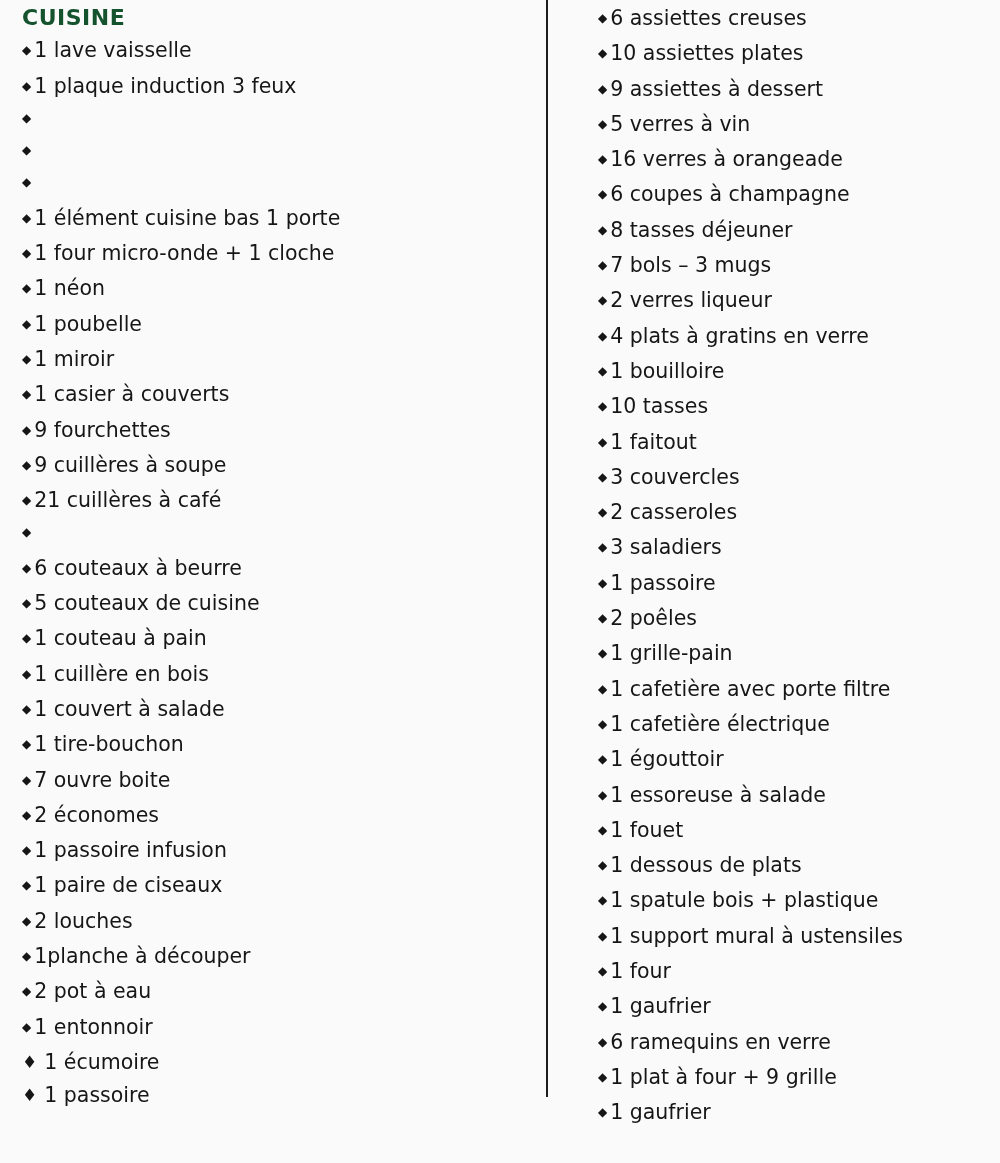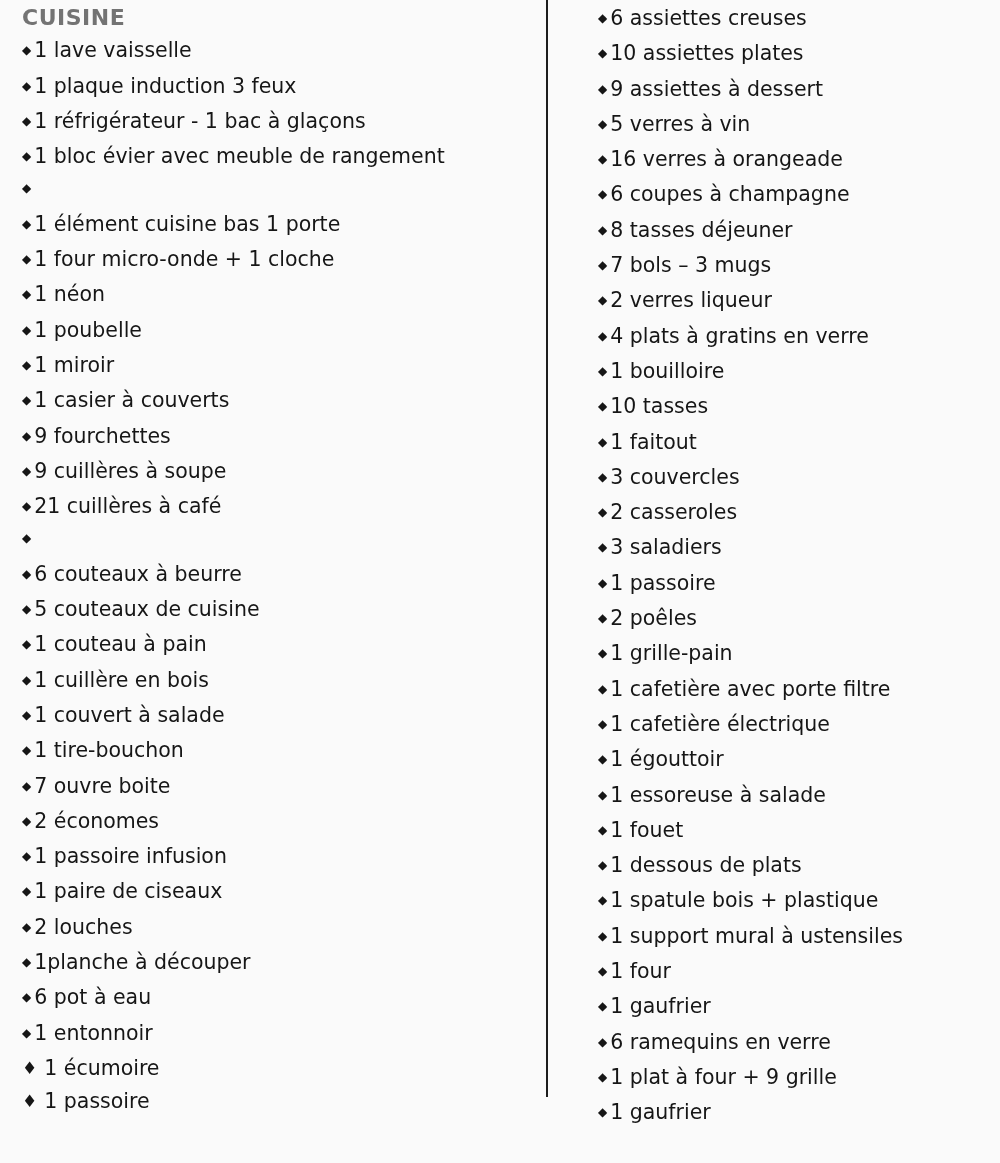--- a/index.html
+++ b/index.html
@@ -59,37 +59,35 @@
   .item-text { flex: 0 0 auto; }
 </style>
 </head>
 <body>
 
 <div class="page">
 
   <div class="divider" style="background: rgb(29, 29, 29);"></div>
 
   <div class="col col-left">
-    <div class="doc-title" style="color: #737373;">CUISINE</div>
+    <div class="doc-title" style="color: #14532d;">CUISINE</div>
     <div>
         <div class="item">
           <span class="bullet bullet-small">◆</span>
           <span class="item-text">1 lave vaisselle</span>
         </div>
         <div class="item">
           <span class="bullet bullet-small">◆</span>
           <span class="item-text">1 plaque induction 3 feux</span>
         </div>
         <div class="item">
           <span class="bullet bullet-small">◆</span>
-          <span class="item-text">1 réfrigérateur - 1 bac à glaçons</span>
-        </div>
-        <div class="item">
-          <span class="bullet bullet-small">◆</span>
-          <span class="item-text">1 bloc évier avec meuble de rangement</span>
+        </div>
+        <div class="item">
+          <span class="bullet bullet-small">◆</span>
         </div>
         <div class="item">
           <span class="bullet bullet-small">◆</span>
         </div>
         <div class="item">
           <span class="bullet bullet-small">◆</span>
           <span class="item-text">1 élément cuisine bas 1 porte</span>
         </div>
         <div class="item">
           <span class="bullet bullet-small">◆</span>
@@ -169,21 +167,21 @@
         <div class="item">
           <span class="bullet bullet-small">◆</span>
           <span class="item-text">2 louches</span>
         </div>
         <div class="item">
           <span class="bullet bullet-small">◆</span>
           <span class="item-text">1planche à découper</span>
         </div>
         <div class="item">
           <span class="bullet bullet-small">◆</span>
-          <span class="item-text">6 pot à eau</span>
+          <span class="item-text">2 pot à eau</span>
         </div>
         <div class="item">
           <span class="bullet bullet-small">◆</span>
           <span class="item-text">1 entonnoir</span>
         </div>
         <div class="item">
           <span class="bullet bullet-tall">♦</span>
           <span class="item-text">1 écumoire</span>
         </div>
         <div class="item">

